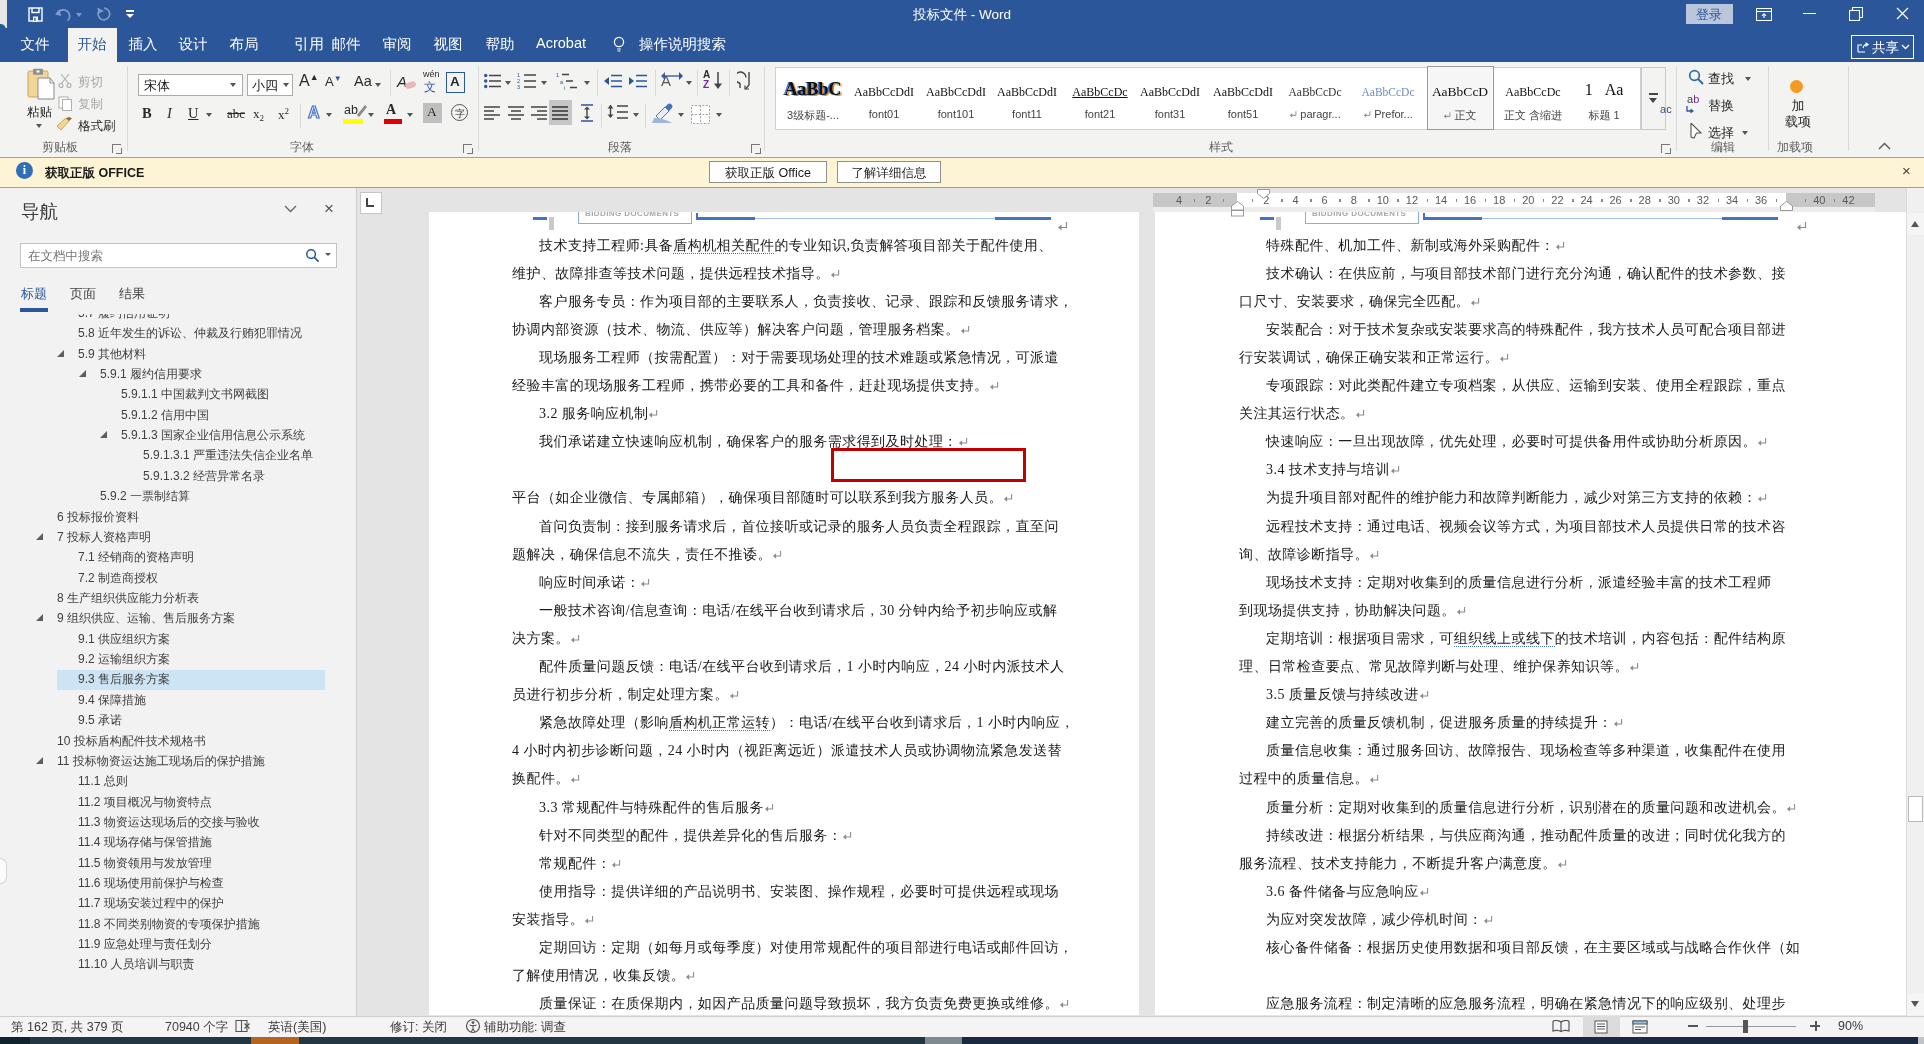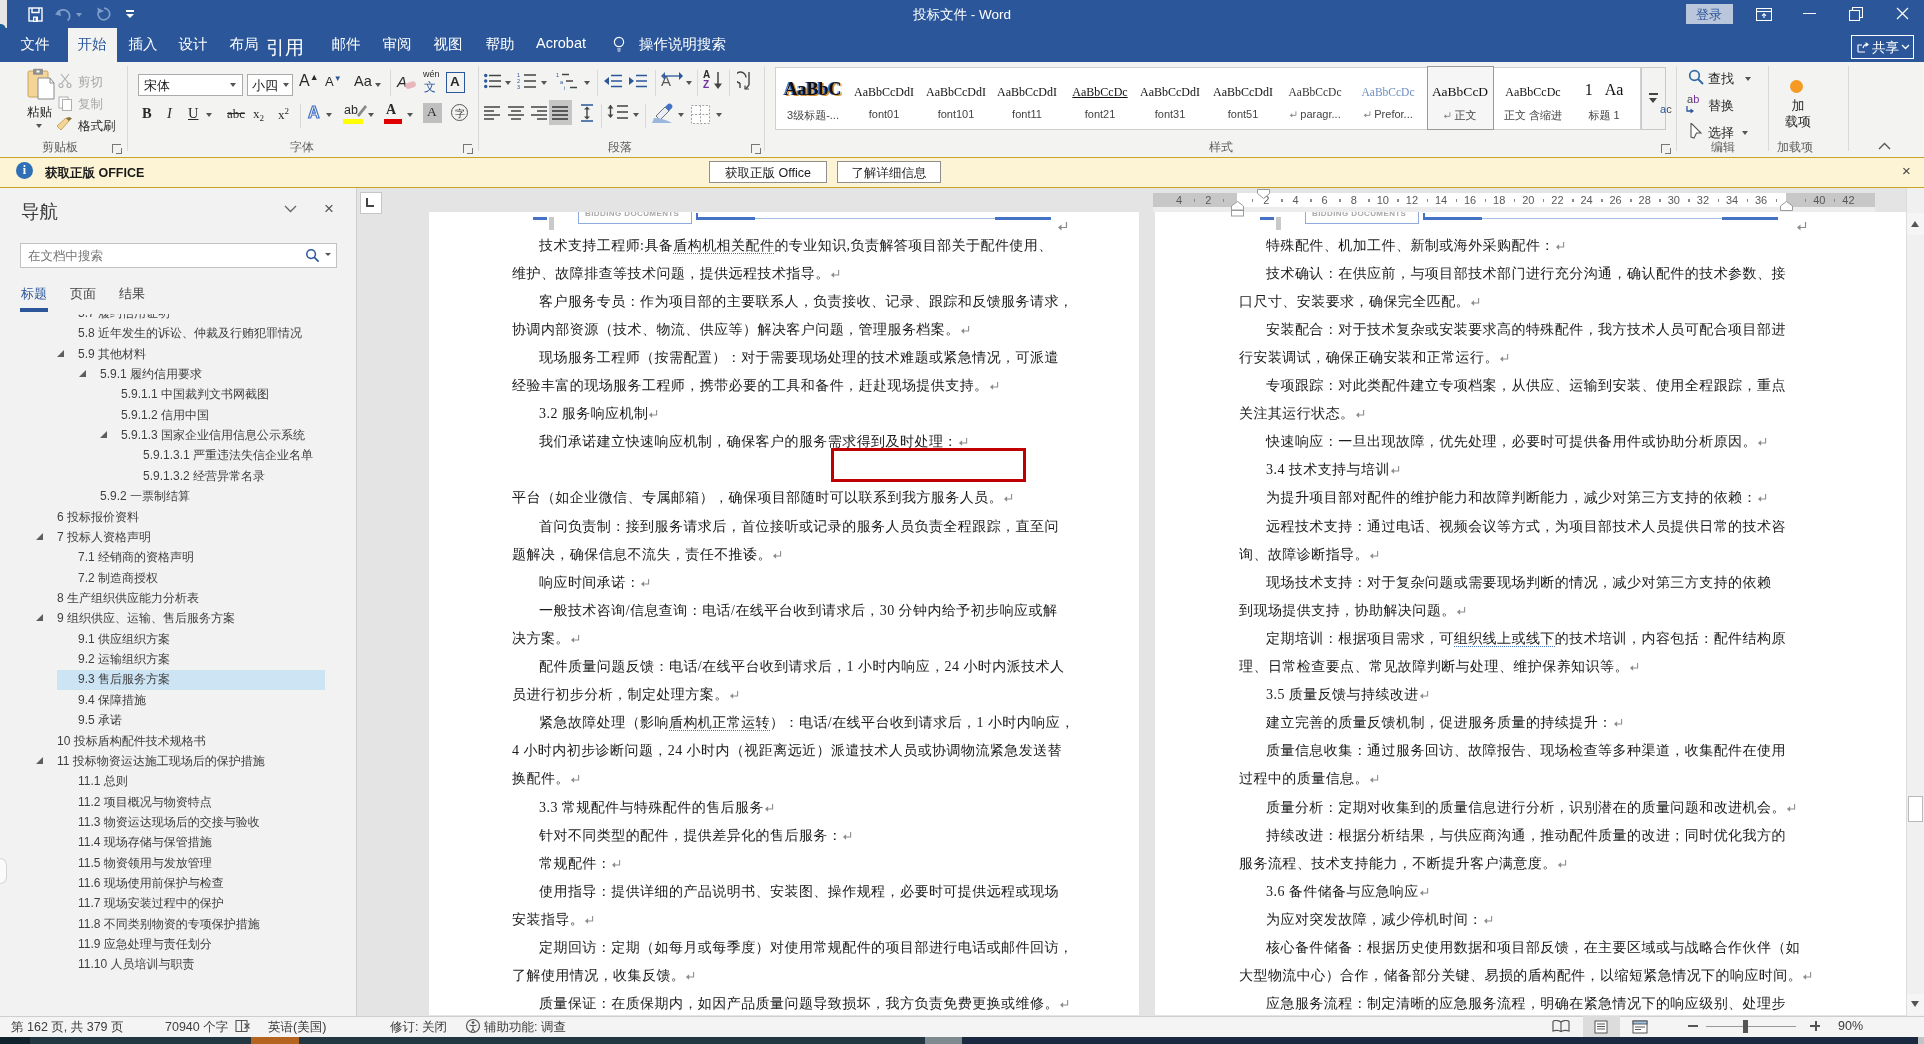--- a/index.html
+++ b/index.html
@@ -65,21 +65,21 @@
         <path d="M1 1 12 12M12 1 1 12"></path>
       </g>
     </svg>
 <div class="a" style="left:0;top:28px;width:1924px;height:34px;background:#2b579a"></div>
 <div class="a" style="left:68px;top:28px;width:49px;height:34px;background:#f3f3f2"></div>
 <div class="t" style="left:6px;top:35px;width:58px;text-align:center;color:#fff;font-size:14.5px">文件</div>
 <div class="t" style="left:63px;top:35px;width:58px;text-align:center;color:#2b579a;font-size:14.5px">开始</div>
 <div class="t" style="left:114px;top:35px;width:58px;text-align:center;color:#fff;font-size:14.5px">插入</div>
 <div class="t" style="left:164px;top:35px;width:58px;text-align:center;color:#fff;font-size:14.5px">设计</div>
 <div class="t" style="left:215px;top:35px;width:58px;text-align:center;color:#fff;font-size:14.5px">布局</div>
-<div class="t" style="left:266px;top:35px;width:58px;text-align:left;color:#fff;font-size:19px">引用</div>
+<div class="t" style="left:266px;top:35px;width:58px;text-align:right;color:#fff;font-size:15px">引用</div>
 <div class="t" style="left:317px;top:35px;width:58px;text-align:center;color:#fff;font-size:14.5px">邮件</div>
 <div class="t" style="left:368px;top:35px;width:58px;text-align:center;color:#fff;font-size:14.5px">审阅</div>
 <div class="t" style="left:419px;top:35px;width:58px;text-align:center;color:#fff;font-size:14.5px">视图</div>
 <div class="t" style="left:471px;top:35px;width:58px;text-align:center;color:#fff;font-size:14.5px">帮助</div>
 <div class="t" style="left:527px;top:35px;width:68px;text-align:center;color:#fff;font-size:14.5px">Acrobat</div>
 <svg class="a" style="left:612px;top:36px" width="14" height="18" viewBox="0 0 14 18">
       <g fill="none" stroke="#fff" stroke-width="1.2">
         <circle cx="7" cy="6" r="4.6"></circle>
         <path d="M5.2 13h3.6M5.6 15h2.8"></path>
       </g>
@@ -641,21 +641,21 @@
       </svg></div>
 <div class="ln" style="left:1266px;top:490.4px">为提升项目部对配件的维护能力和故障判断能力，减少对第三方支持的依赖：<svg width="10" height="9" viewBox="0 0 11 10" style="vertical-align:-1px">
         <path d="M9.5 0v5.5H3" fill="none" stroke="#8c8c8c" stroke-width="1.2"></path>
         <path d="M4.5 2.5 1 5.5l3.5 3z" fill="#8c8c8c"></path>
       </svg></div>
 <div class="ln" style="left:1266px;top:518.5px">远程技术支持：通过电话、视频会议等方式，为项目部技术人员提供日常的技术咨</div>
 <div class="ln" style="left:1239px;top:546.6px">询、故障诊断指导。<svg width="10" height="9" viewBox="0 0 11 10" style="vertical-align:-1px">
         <path d="M9.5 0v5.5H3" fill="none" stroke="#8c8c8c" stroke-width="1.2"></path>
         <path d="M4.5 2.5 1 5.5l3.5 3z" fill="#8c8c8c"></path>
       </svg></div>
-<div class="ln" style="left:1266px;top:574.7px">现场技术支持：对于复杂问题或需要现场判断的情况，减少对第三方支持的依赖</div>
+<div class="ln" style="left:1266px;top:574.7px">现场技术支持：定期对收集到的质量信息进行分析，派遣经验丰富的技术工程师</div>
 <div class="ln" style="left:1239px;top:602.8px">到现场提供支持，协助解决问题。<svg width="10" height="9" viewBox="0 0 11 10" style="vertical-align:-1px">
         <path d="M9.5 0v5.5H3" fill="none" stroke="#8c8c8c" stroke-width="1.2"></path>
         <path d="M4.5 2.5 1 5.5l3.5 3z" fill="#8c8c8c"></path>
       </svg></div>
 <div class="ln" style="left:1266px;top:630.9px">定期培训：根据项目需求，可<span style="border-bottom:1.5px dotted #4472c4">组织线上或线下</span>的技术培训，内容包括：配件结构原</div>
 <div class="ln" style="left:1239px;top:659.0px">理、日常检查要点、常见故障判断与处理、维护保养知识等。<svg width="10" height="9" viewBox="0 0 11 10" style="vertical-align:-1px">
         <path d="M9.5 0v5.5H3" fill="none" stroke="#8c8c8c" stroke-width="1.2"></path>
         <path d="M4.5 2.5 1 5.5l3.5 3z" fill="#8c8c8c"></path>
       </svg></div>
 <div class="ln" style="left:1266px;top:687.1px">3.5 质量反馈与持续改进<svg width="10" height="9" viewBox="0 0 11 10" style="vertical-align:-1px">
@@ -682,24 +682,20 @@
       </svg></div>
 <div class="ln" style="left:1266px;top:883.8px">3.6 备件储备与应急响应<svg width="10" height="9" viewBox="0 0 11 10" style="vertical-align:-1px">
         <path d="M9.5 0v5.5H3" fill="none" stroke="#8c8c8c" stroke-width="1.2"></path>
         <path d="M4.5 2.5 1 5.5l3.5 3z" fill="#8c8c8c"></path>
       </svg></div>
 <div class="ln" style="left:1266px;top:911.9px">为应对突发故障，减少停机时间：<svg width="10" height="9" viewBox="0 0 11 10" style="vertical-align:-1px">
         <path d="M9.5 0v5.5H3" fill="none" stroke="#8c8c8c" stroke-width="1.2"></path>
         <path d="M4.5 2.5 1 5.5l3.5 3z" fill="#8c8c8c"></path>
       </svg></div>
 <div class="ln" style="left:1266px;top:940.0px">核心备件储备：根据历史使用数据和项目部反馈，在主要区域或与战略合作伙伴（如</div>
-<div class="ln" style="left:1239px;top:968.1px">大型物流中心）合作，储备部分关键、易损的盾构配件，以缩短紧急情况下的响应时间。<svg width="10" height="9" viewBox="0 0 11 10" style="vertical-align:-1px">
-        <path d="M9.5 0v5.5H3" fill="none" stroke="#8c8c8c" stroke-width="1.2"></path>
-        <path d="M4.5 2.5 1 5.5l3.5 3z" fill="#8c8c8c"></path>
-      </svg></div>
 <div class="ln" style="left:1266px;top:996.2px">应急服务流程：制定清晰的应急服务流程，明确在紧急情况下的响应级别、处理步</div>
 <div class="a" style="left:831px;top:448px;width:195px;height:34px;border:3px solid #c00000"></div>
 <div class="a" style="left:1906px;top:188px;width:18px;height:828px;background:#f0f0f0;border-left:1px solid #dcdcdc"></div>
 <div class="a" style="left:1907px;top:213px;width:17px;height:22px;background:#f5f5f5"></div>
 <div class="caret" style="left:1911px;top:221px;border-top:none;border-bottom:6px solid #555;border-left-width:4.5px;border-right-width:4.5px"></div>
 <div class="a" style="left:1908px;top:796px;width:15px;height:26px;background:#fff;border:1px solid #b9b9b9"></div>
 <div class="a" style="left:1907px;top:994px;width:17px;height:21px;background:#f5f5f5"></div>
 <div class="caret" style="left:1911px;top:1001px;border-top-width:6px;border-top-color:#555;border-left-width:4.5px;border-right-width:4.5px"></div>
 <div class="a" style="left:0;top:1016px;width:1924px;height:21px;background:#f4f4f4;border-top:1px solid #cecece"></div>
 <div class="t" style="left:11px;top:1019px;font-size:12.5px;color:#3a3a3a">第 162 页, 共 379 页</div>

